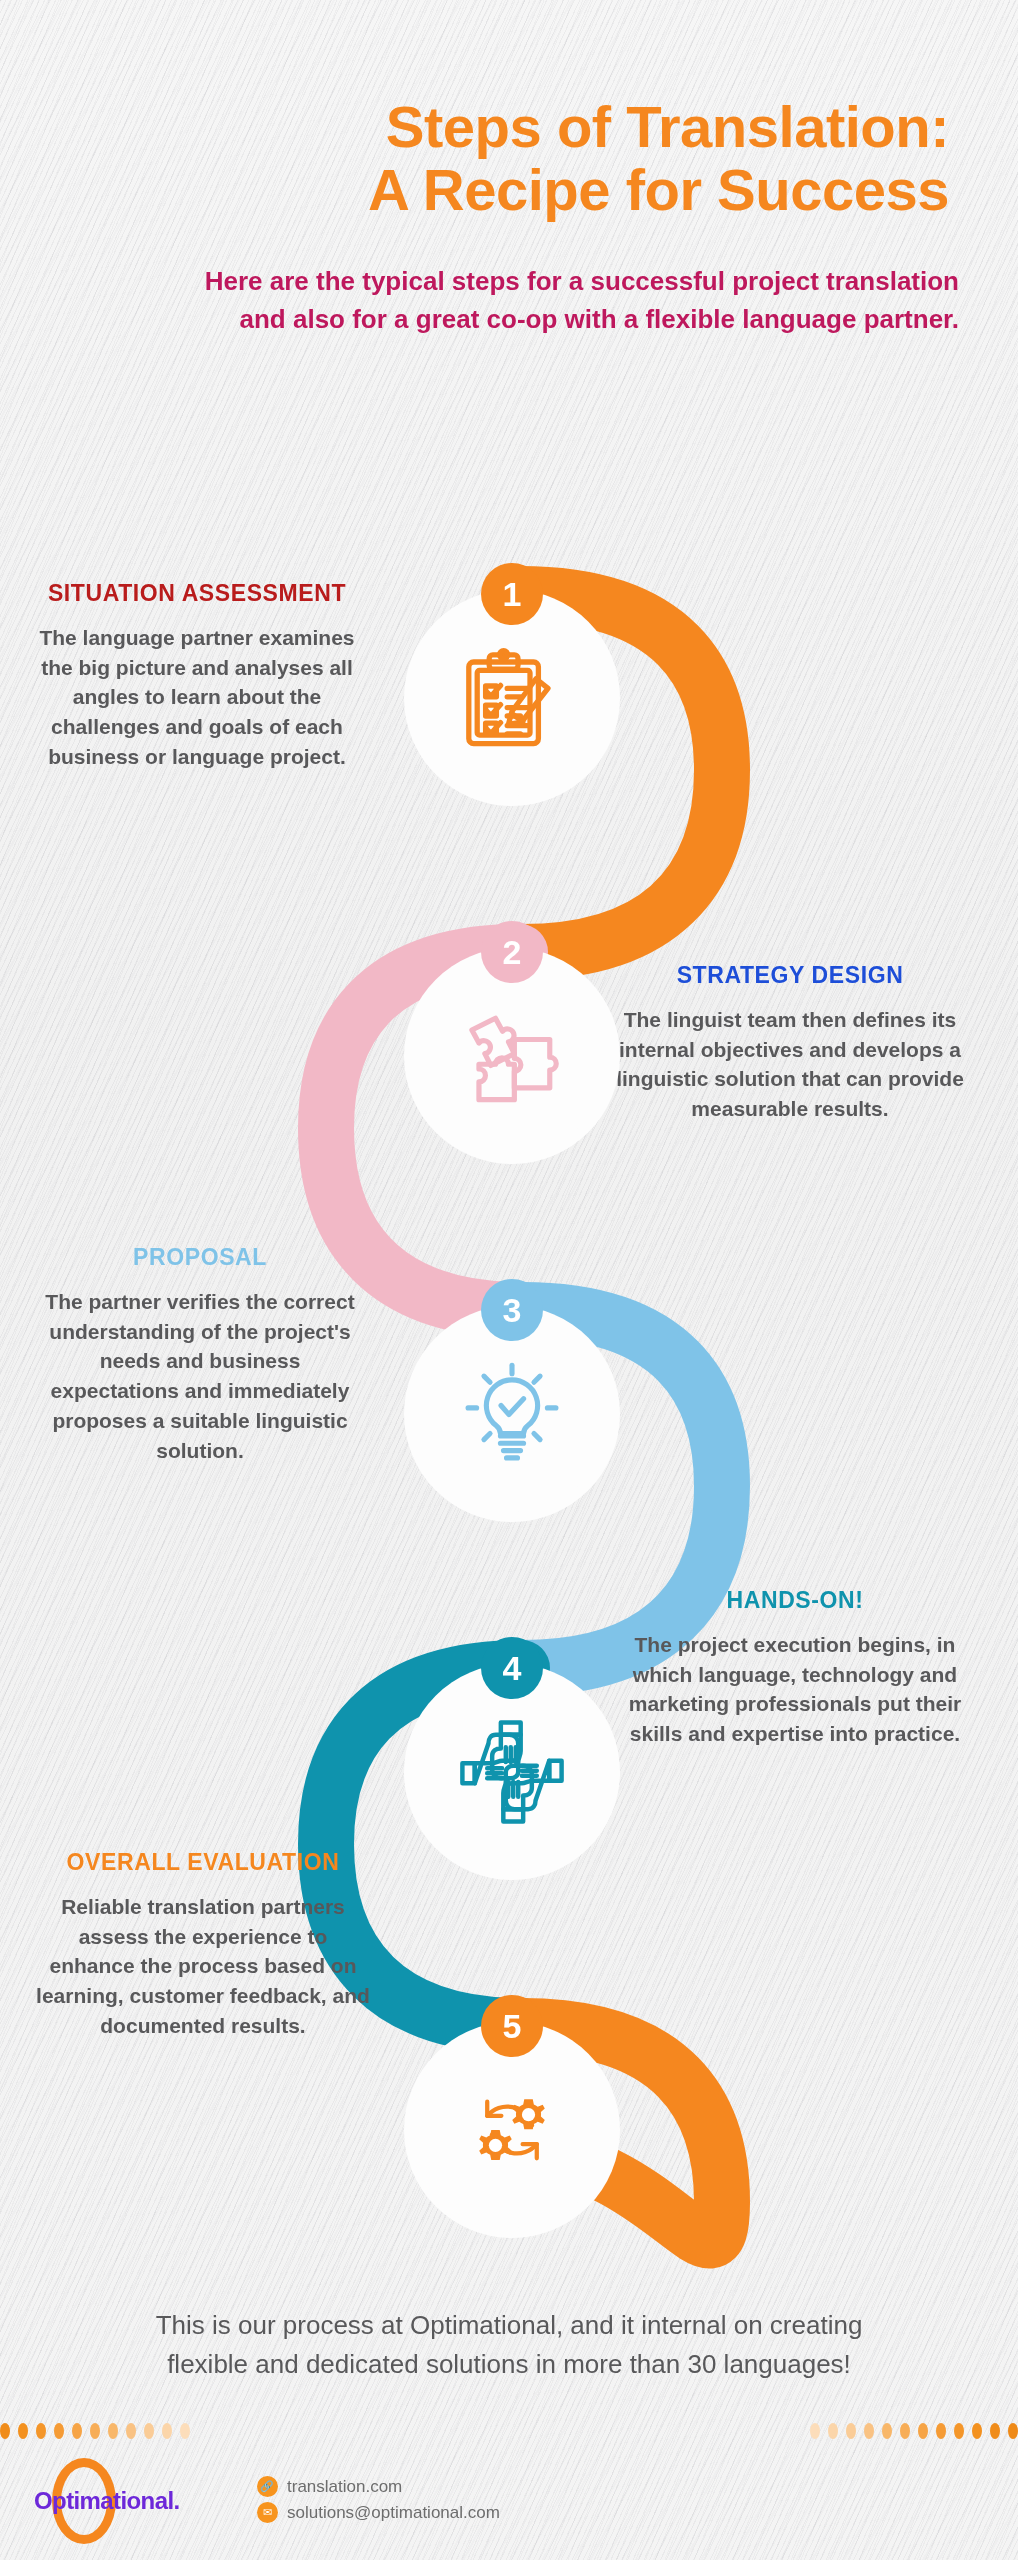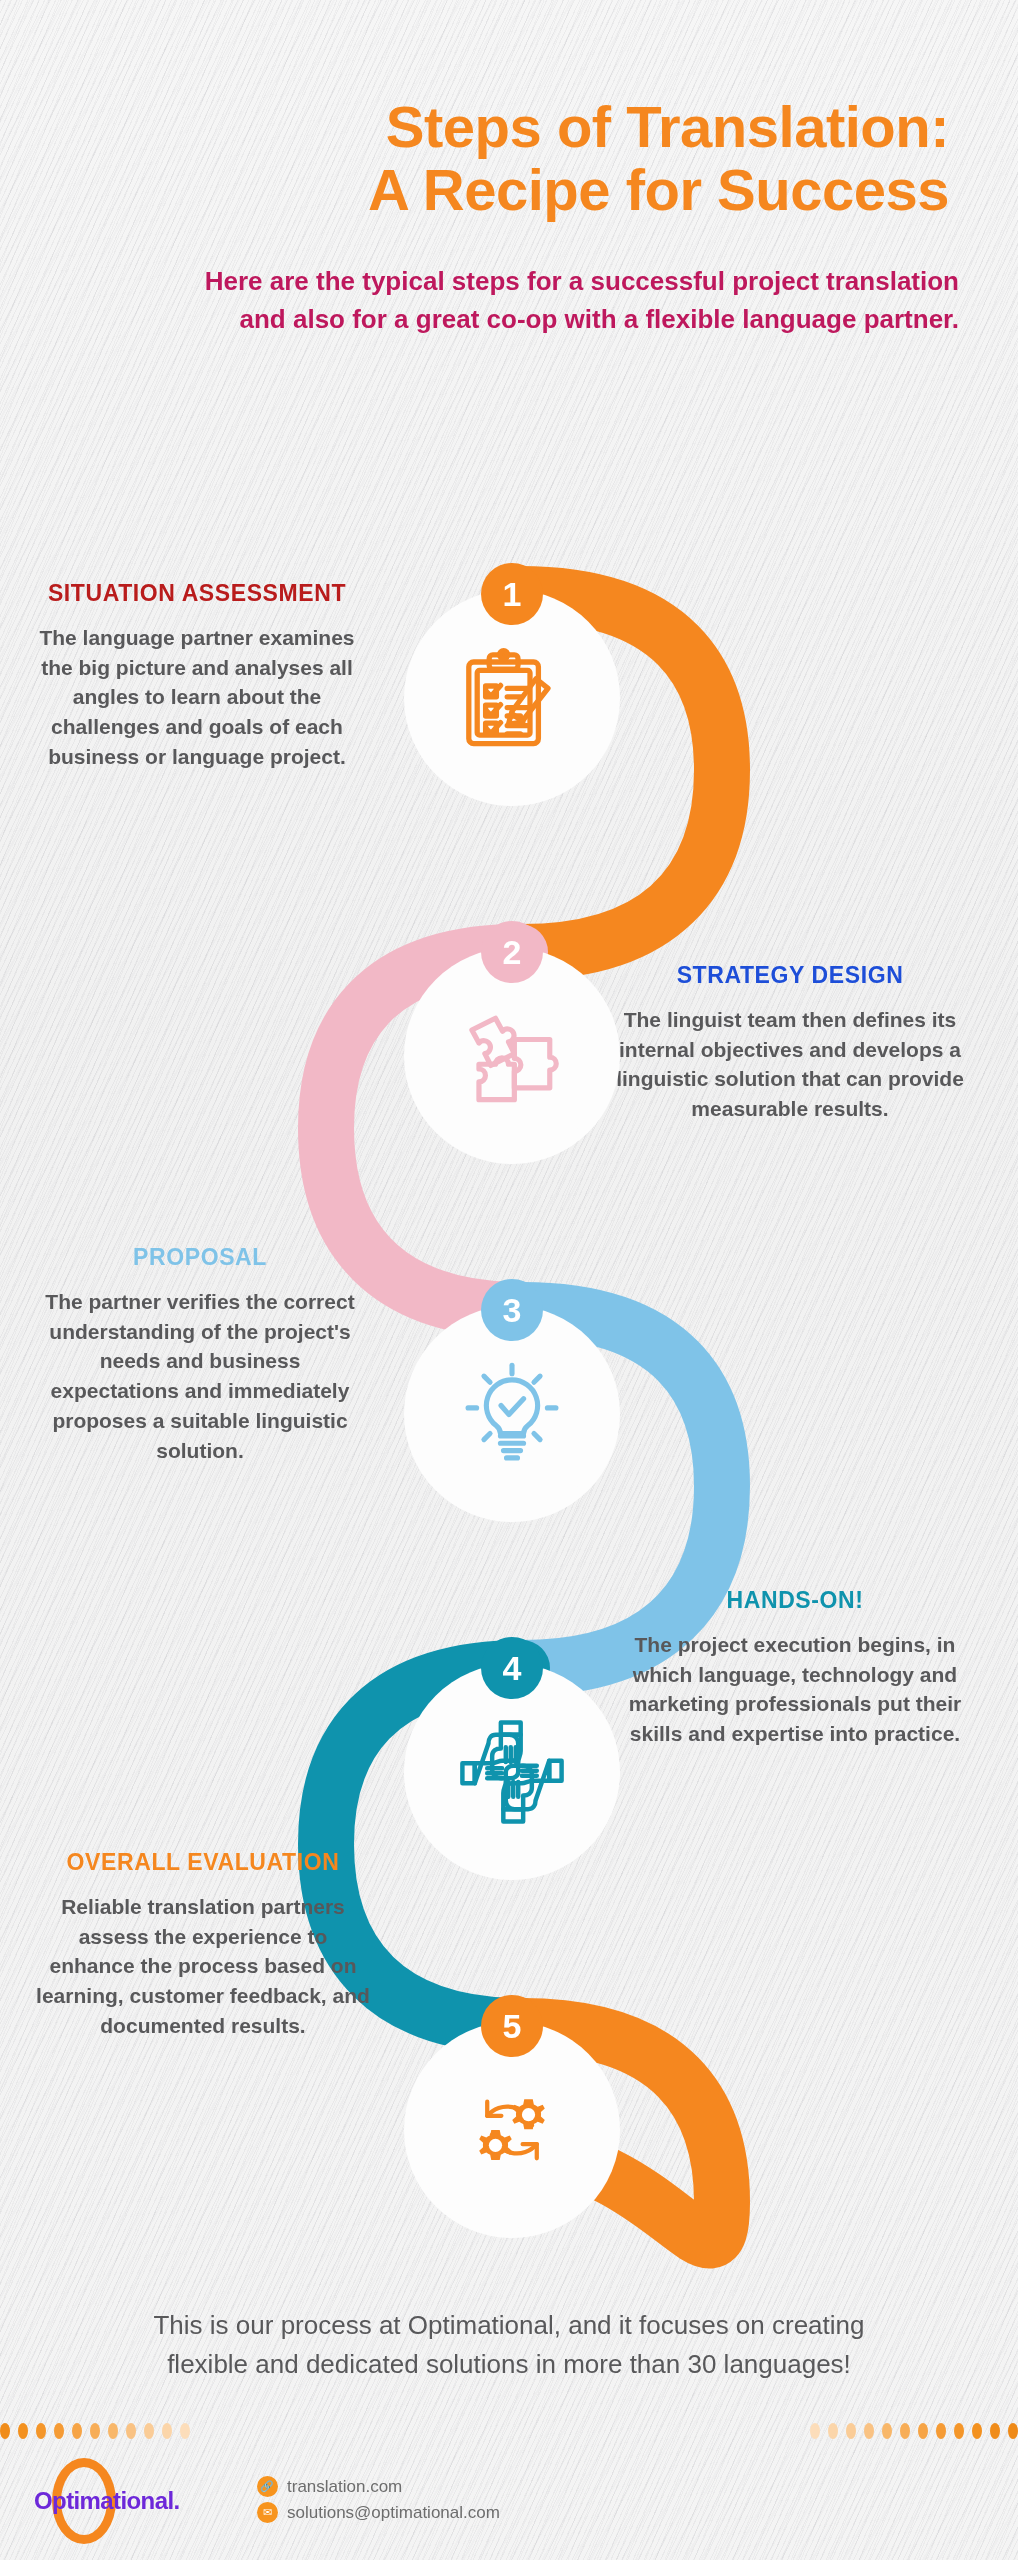--- a/index.html
+++ b/index.html
@@ -370,21 +370,21 @@
 </div>
 <div class="step-badge" style="left:481px; top:1995px; background:#f5871f;">
   <span>5</span>
 </div>
 <div class="step-text ta-center" style="left:36px; top:1815px; width:334px;margin-top:32px;">
   <div class="step-title" style="color:#f5871f;">OVERALL EVALUATION</div>
   <div class="step-body">Reliable translation partners assess the experience to enhance the process based on learning, customer feedback, and documented results.</div>
 </div>
 
 <div id="closing">
-  <span>This is our process at Optimational, and it focuses on creating</span><br>
+  <span>This is our process at Optimational, and it internal on creating</span><br>
   <span>flexible and dedicated solutions in more than 30 languages!</span>
 </div>
 
 <div id="divider">
   <div class="dot-run">
     <span class="dot" style="background:#f08c1a;"></span>
     <span class="dot" style="background:#f3911f;"></span>
     <span class="dot" style="background:#f4962a;"></span>
     <span class="dot" style="background:#f59b35;"></span>
     <span class="dot" style="background:#f6a446;"></span>

